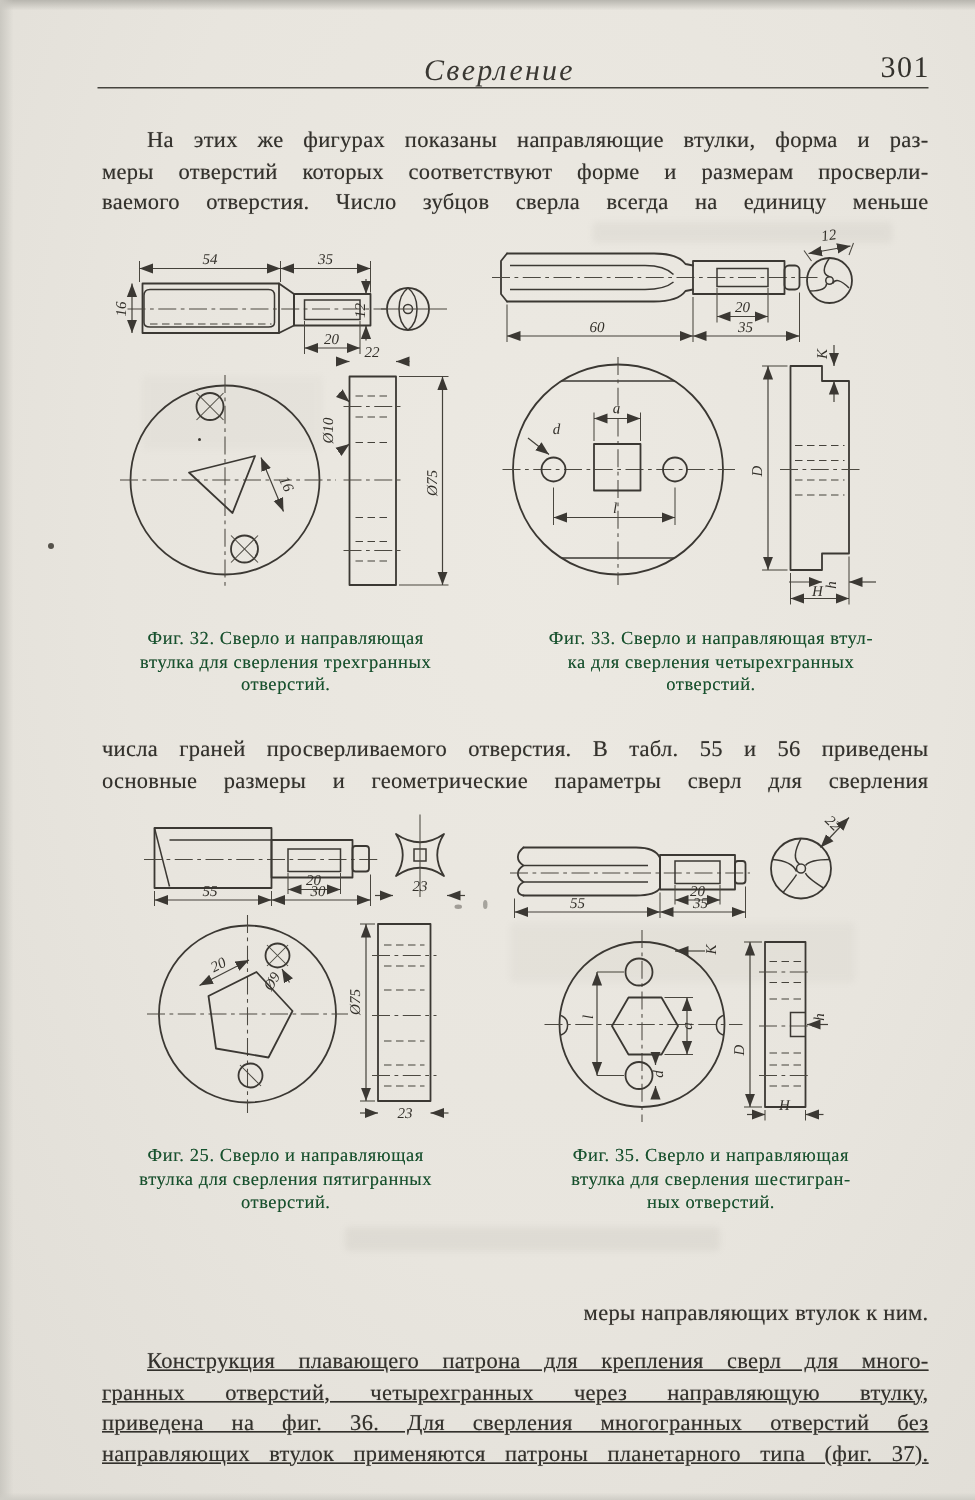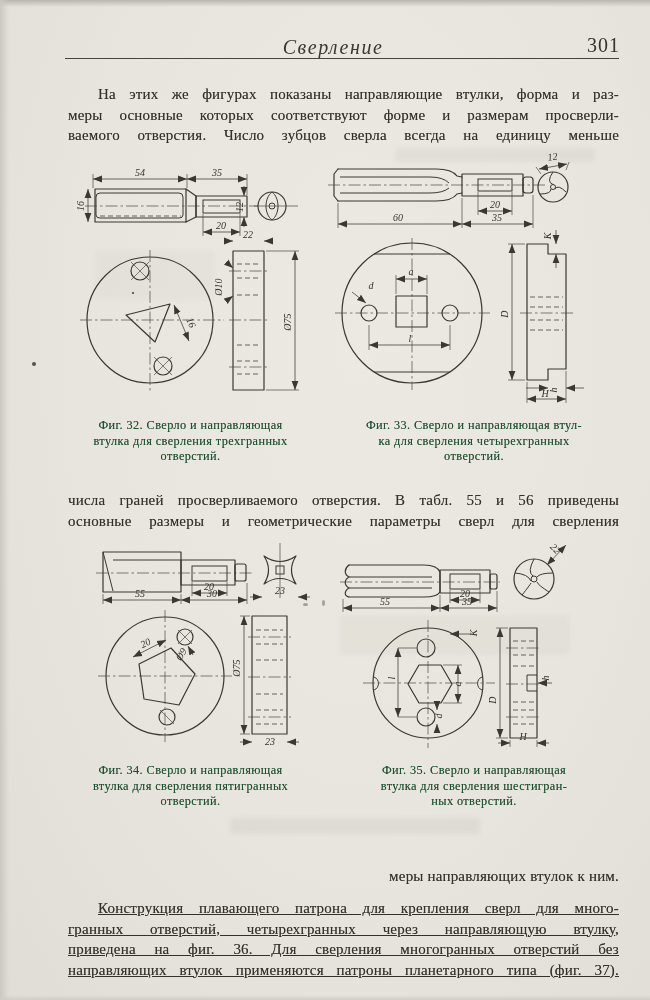--- a/index.html
+++ b/index.html
@@ -59,21 +59,21 @@
 <div class="ghost" style="left:340px;top:615px;width:230px;height:40px;opacity:.07;"></div>
 <div class="ghost" style="left:230px;top:818px;width:250px;height:16px;opacity:.12;"></div>
 <div class="ghost" style="left:95px;top:250px;width:120px;height:50px;opacity:.05;"></div>
 
 <div class="hdr-title">Сверление</div>
 <div class="hdr-num">301</div>
 <div class="hdr-rule"></div>
 
 <div class="para" style="top:84px;">
   <div class="jline ind">На этих же фигурах показаны направляющие втулки, форма и раз-</div>
-  <div class="jline">меры основные которых соответствуют форме и размерам просверли-</div>
+  <div class="jline">меры отверстий которых соответствуют форме и размерам просверли-</div>
   <div class="jline">ваемого отверстия. Число зубцов сверла всегда на единицу меньше</div>
 </div>
 
 <svg style="left:60px;top:148px;" width="255" height="264" viewBox="60 148 255 264">
   <defs>
     <marker id="a32" markerUnits="userSpaceOnUse" markerWidth="10" markerHeight="8" refX="9" refY="4" orient="auto-start-reverse">
       <path d="M0,0.6 L9,4 L0,7.4 z"></path>
     </marker>
   </defs>
   <g>
@@ -376,21 +376,21 @@
     <line class="dim" x1="500" y1="628" x2="500" y2="738" marker-start="url(#a35)" marker-end="url(#a35)"></line>
     <text class="dt" x="496" y="700" transform="rotate(-90 496 700)">D</text>
     <line class="thin" x1="510" y1="740" x2="510" y2="747"></line>
     <line class="thin" x1="537" y1="740" x2="537" y2="747"></line>
     <line class="dim" x1="498" y1="743" x2="510" y2="743" marker-end="url(#a35)"></line>
     <line class="dim" x1="549" y1="743" x2="537" y2="743" marker-end="url(#a35)"></line>
     <text class="dt" x="523" y="740">H</text>
   </g>
 </svg>
 
-<div class="cap" style="left:68px;top:763px;width:245px;">Фиг. 34. Сверло и направляющая
+<div class="cap" style="left:68px;top:763px;width:245px;">Фиг. 25. Сверло и направляющая
 втулка для сверления пятигранных
 отверстий.</div>
 <div class="cap" style="left:338px;top:763px;width:272px;">Фиг. 35. Сверло и направляющая
 втулка для сверления шестигран-
 ных отверстий.</div>
 
 <div class="para" style="top:841px;">
   <div class="lline">меры направляющих втулок к ним.</div>
 </div>
 

